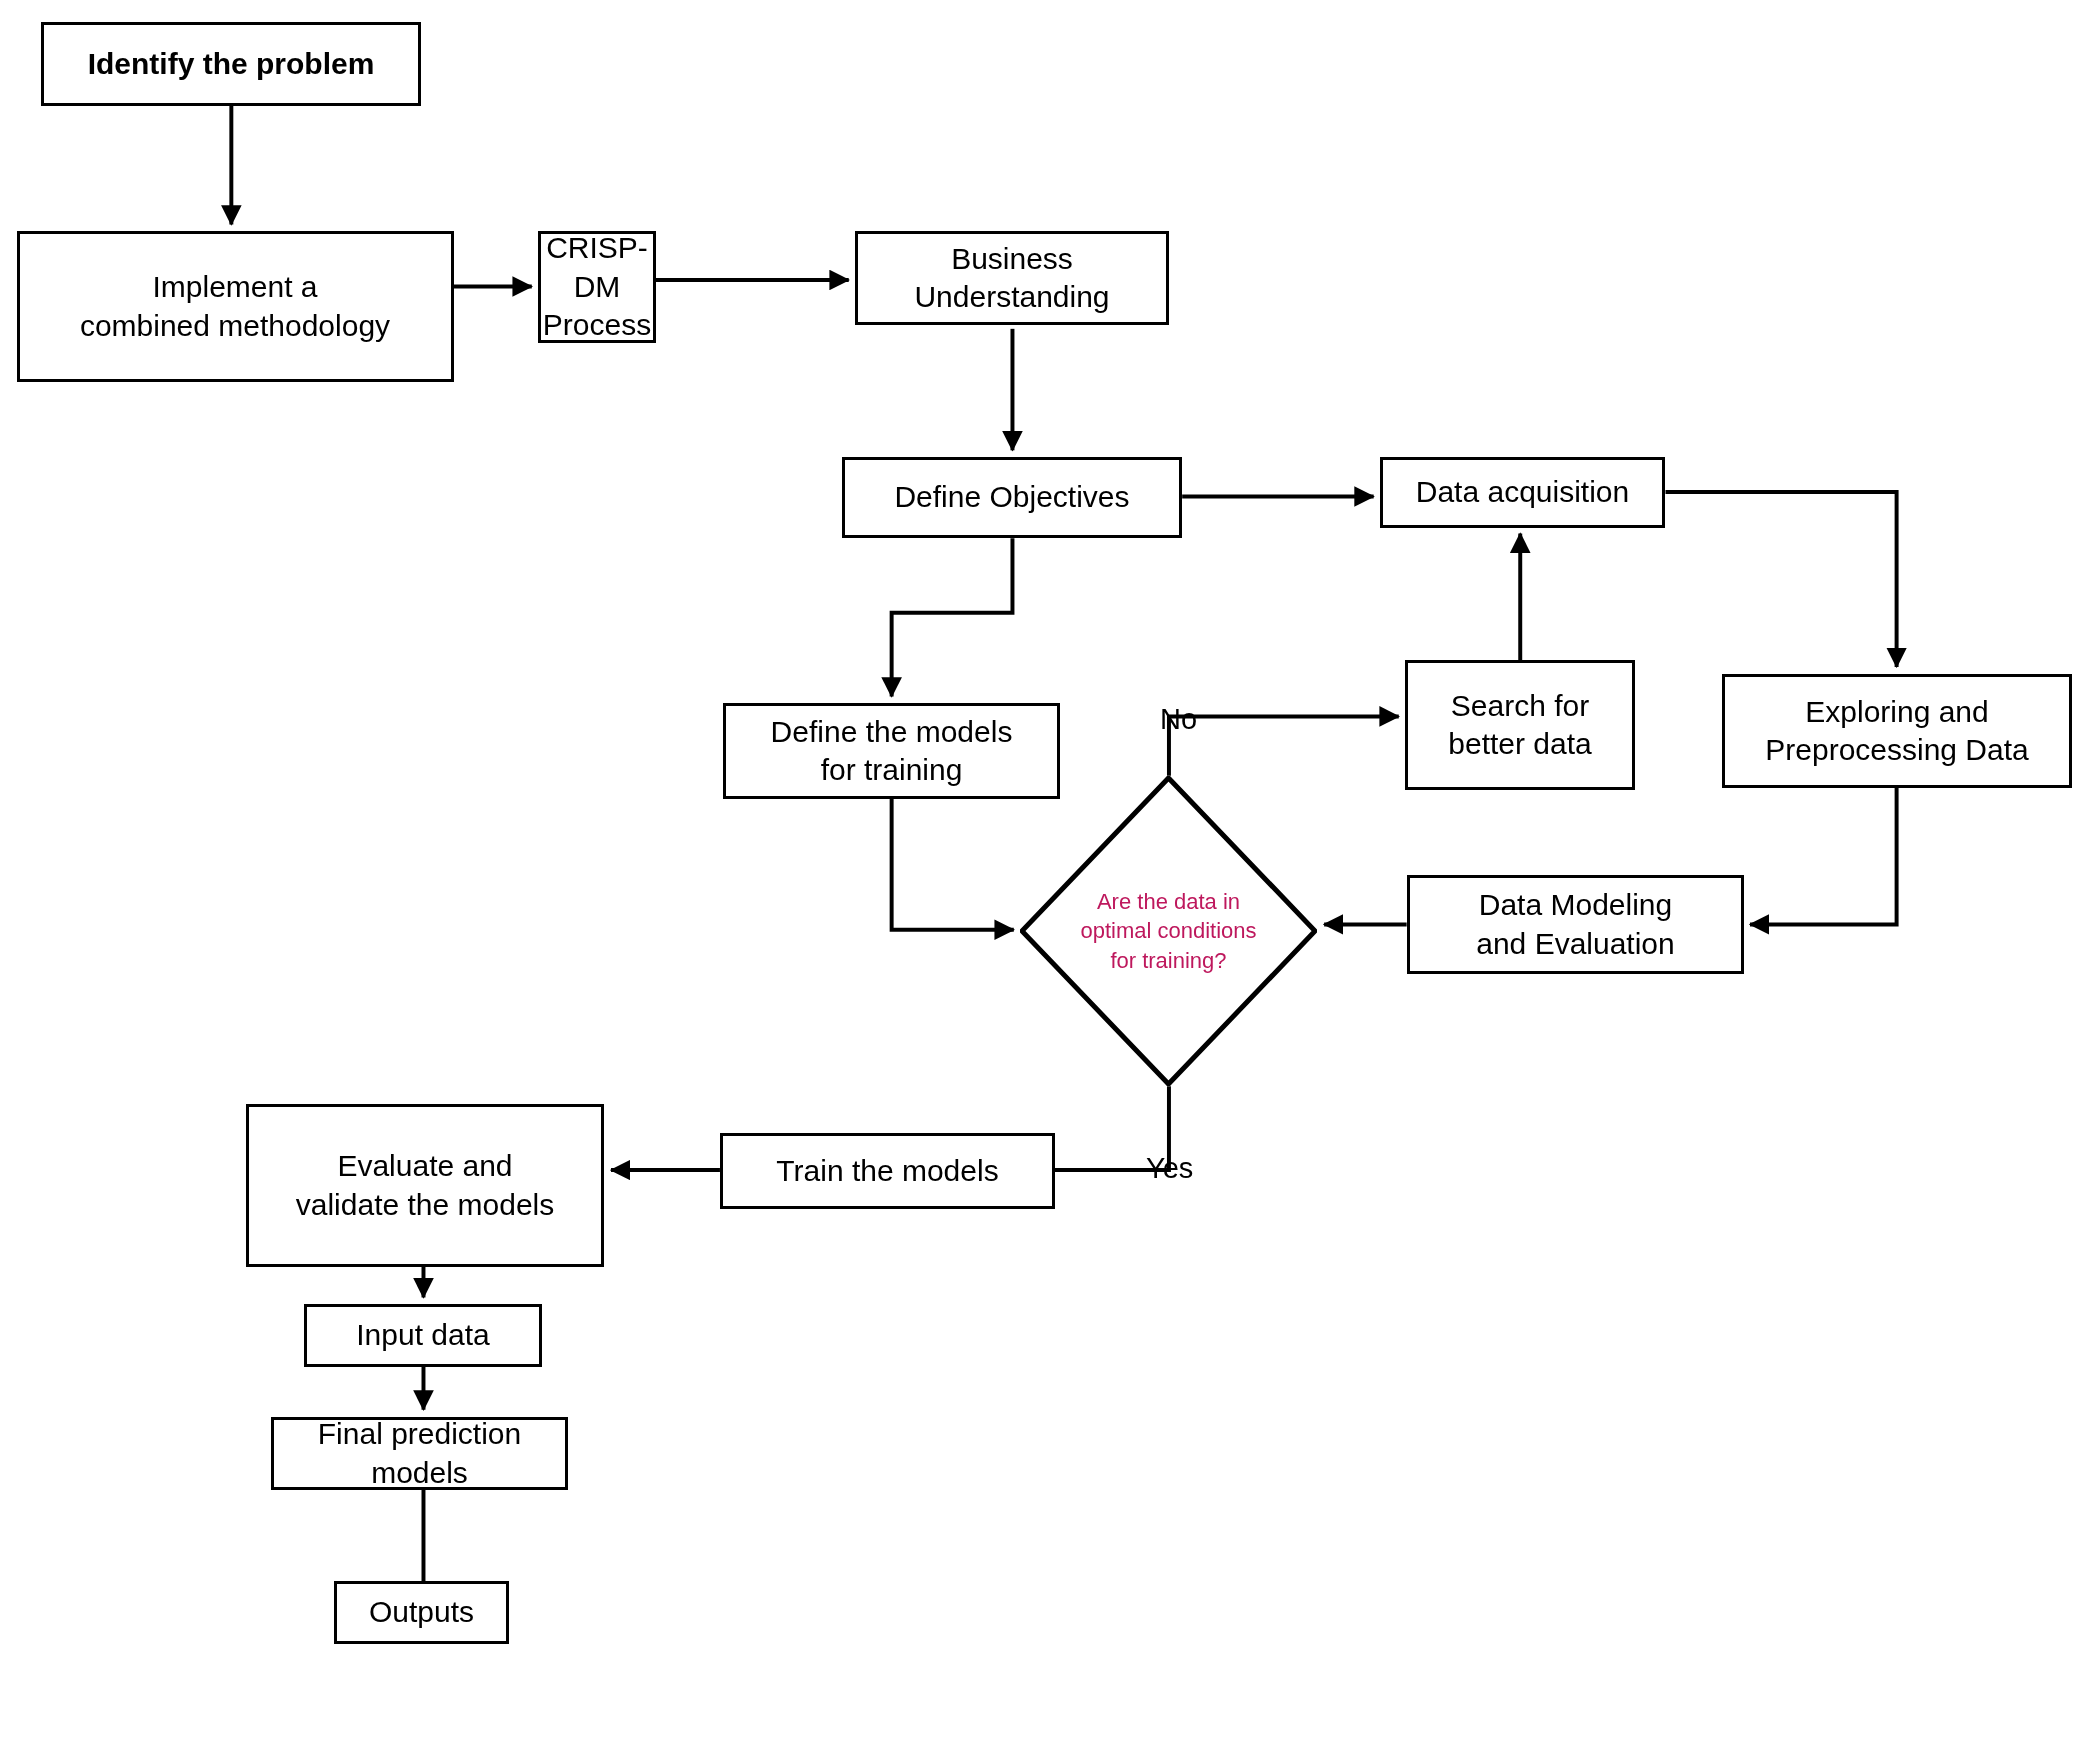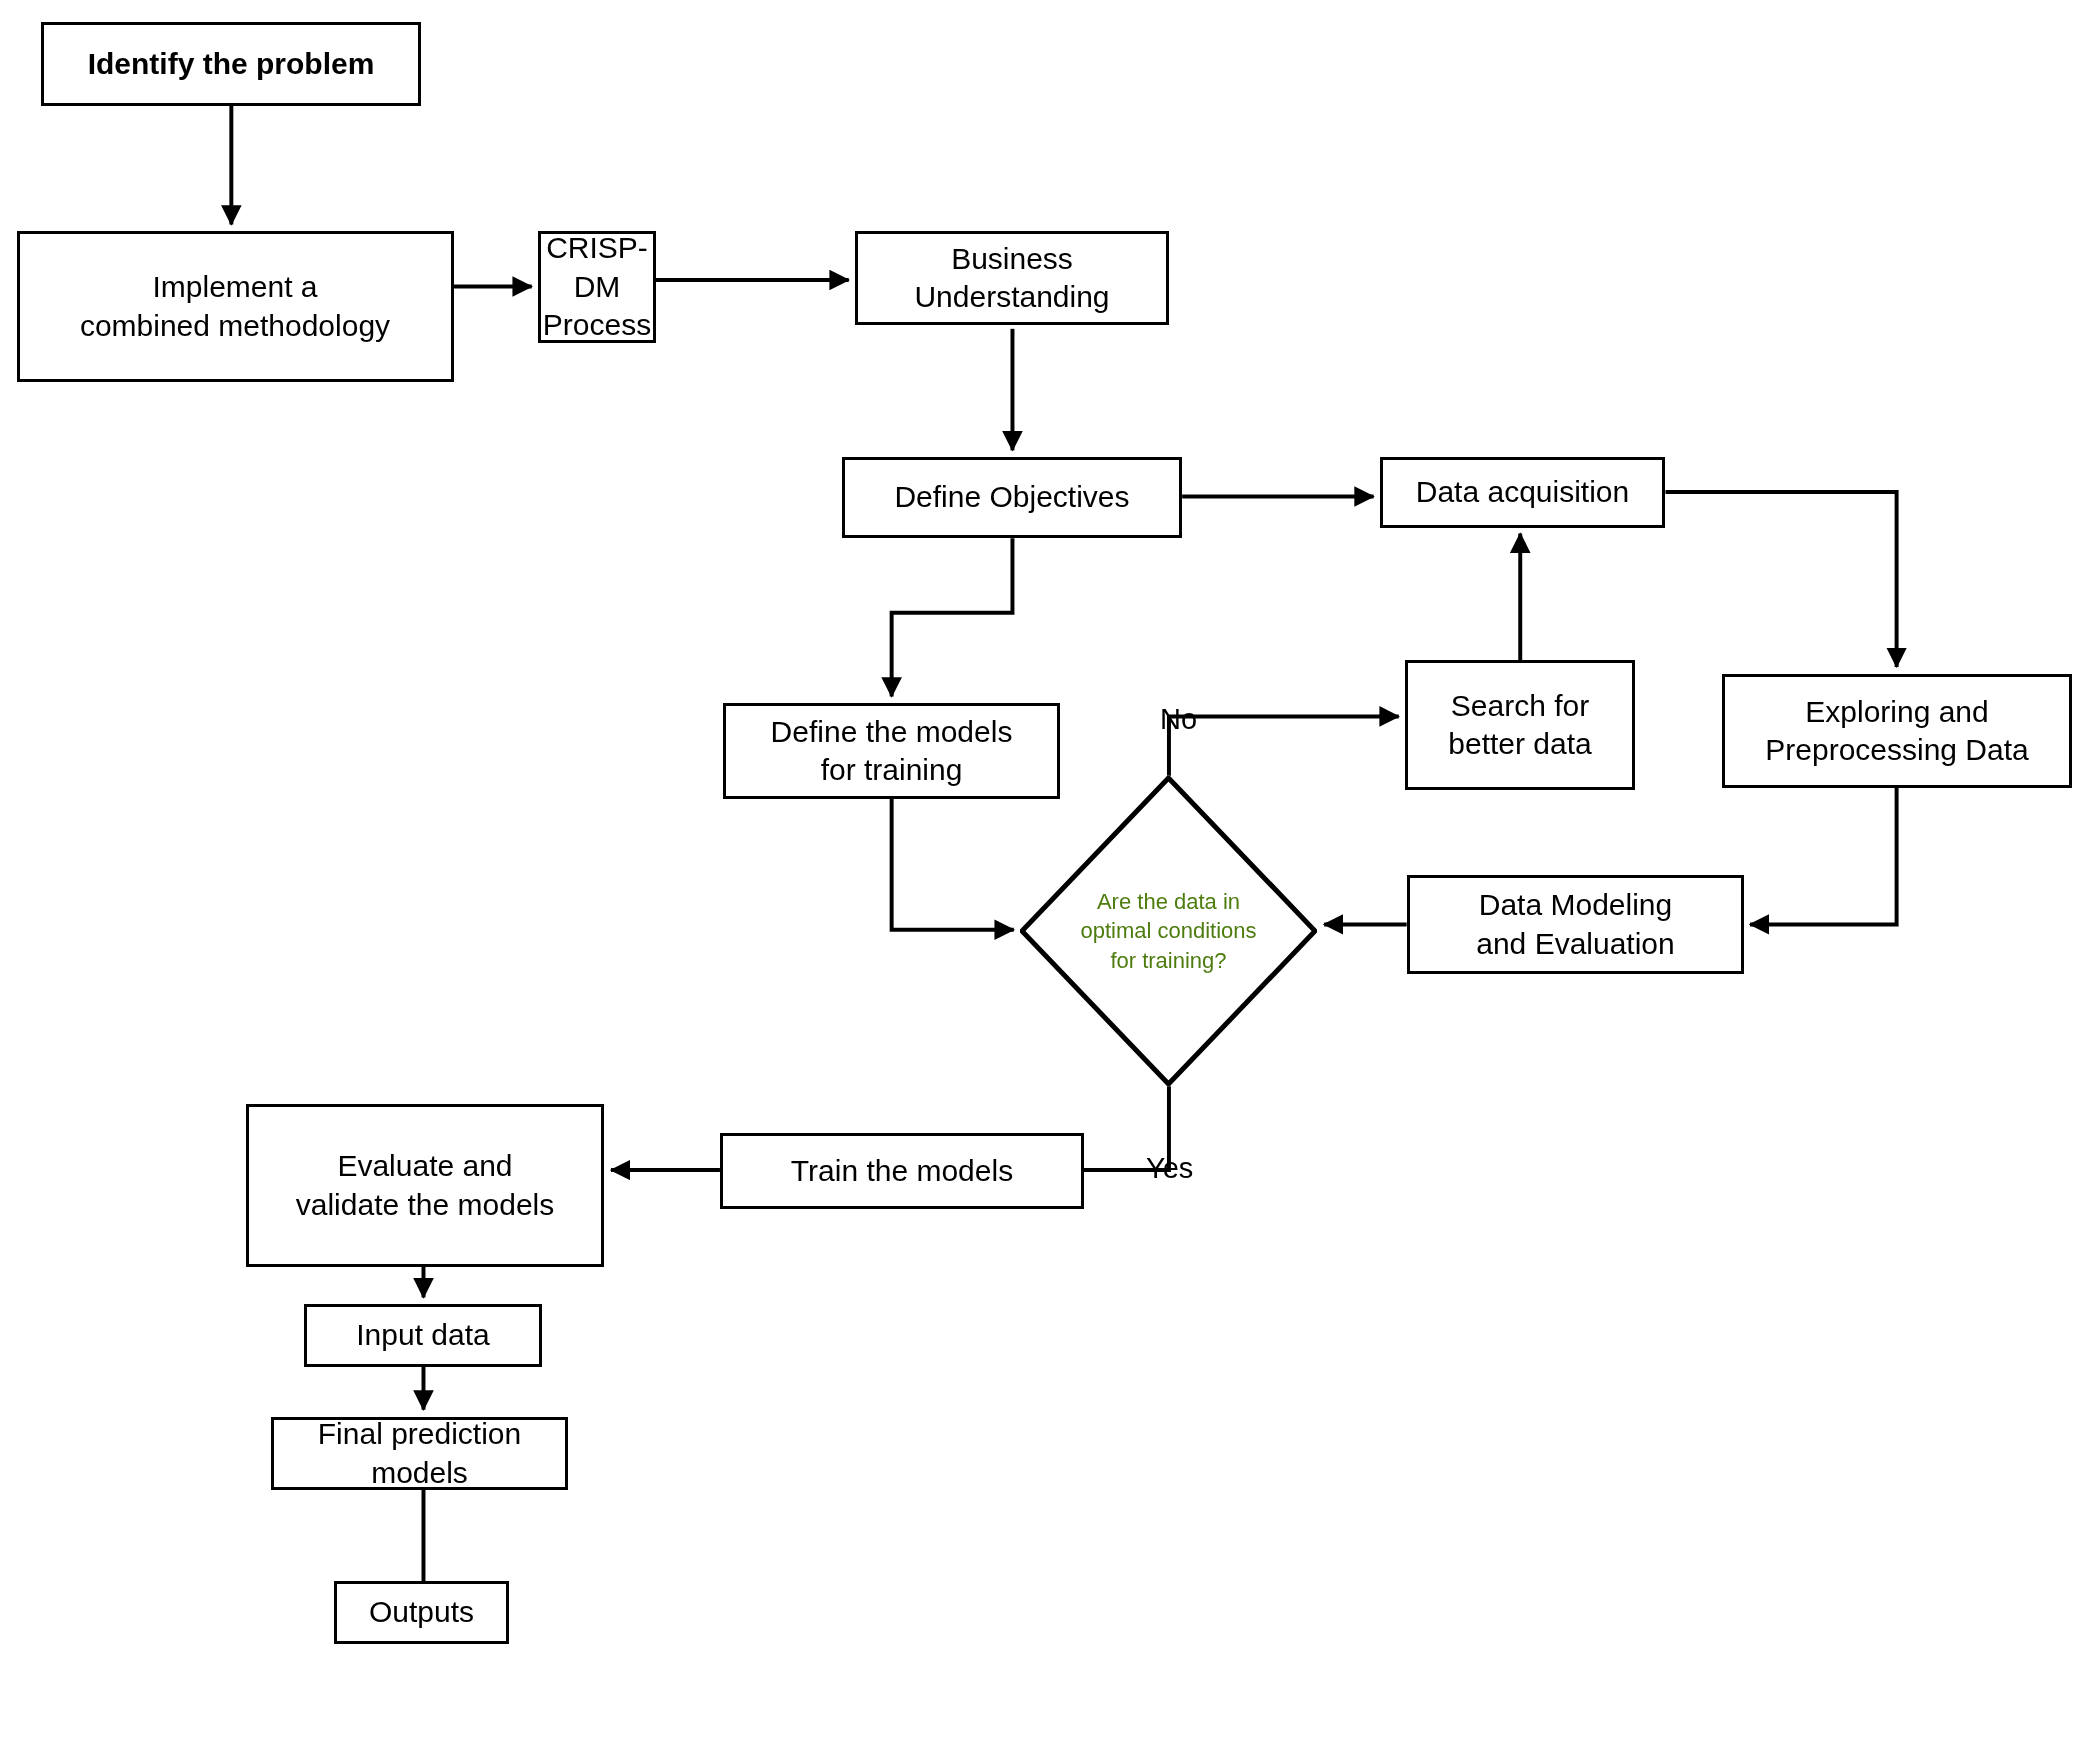--- a/index.html
+++ b/index.html
@@ -6,21 +6,21 @@
   body{width:2087px;height:1761px;font-family:"Liberation Sans",sans-serif;color:#000;}
   #stage{position:relative;width:2087px;height:1761px;overflow:hidden;background:#fff;}
   #edges{position:absolute;left:0;top:0;width:2087px;height:1761px;}
   .node{position:absolute;box-sizing:border-box;background:#ffffff;border:3.3px solid #000000;
         display:flex;align-items:center;justify-content:center;text-align:center;
         font-family:"Liberation Sans",sans-serif;font-size:30px;line-height:1.28;color:#000;
         padding:2.6px 5.3px;white-space:pre-line;}
   .diamond{position:absolute;}
   .diamond .dtext{position:absolute;left:0;top:0;width:100%;height:100%;
         display:flex;align-items:center;justify-content:center;text-align:center;
-        font-family:"Liberation Sans",sans-serif;font-size:22px;line-height:1.32;color:#4d7c0f;
+        font-family:"Liberation Sans",sans-serif;font-size:22px;line-height:1.32;color:#be185d;
         white-space:pre-line;}
   .edgelabel{position:absolute;font-family:"Liberation Sans",sans-serif;font-size:29px;color:#000000;
         white-space:nowrap;}
 </style>
 </head>
 <body>
 
 <div id="stage">
 
   <svg id="edges" viewBox="0 0 3160 2667" xmlns="http://www.w3.org/2000/svg">
@@ -72,21 +72,21 @@
     <svg width="100%" height="100%" viewBox="0 0 450 470" preserveAspectRatio="none" xmlns="http://www.w3.org/2000/svg">
       <polygon points="225,3 447,235 225,467 3,235" fill="#ffffff" stroke="#000000" stroke-width="5" vector-effect="non-scaling-stroke"></polygon>
     </svg>
     <div class="dtext">Are the data in
 optimal conditions
 for training?</div>
   </div>
 
   <div class="node" style="left: 246px; top: 1104px; width: 358px; height: 163px;">Evaluate and
 validate the models</div>
-  <div class="node" style="left: 720px; top: 1133px; width: 364px; height: 76px;">Train the models</div>
+  <div class="node" style="left: 720px; top: 1133px; width: 335px; height: 76px;">Train the models</div>
   <div class="node" style="left: 304px; top: 1304px; width: 238px; height: 63px;">Input data</div>
   <div class="node" style="left: 271px; top: 1417px; width: 297px; height: 73px;">Final prediction
 models</div>
   <div class="node" style="left: 334px; top: 1581px; width: 175px; height: 63px;">Outputs</div>
 
   <div class="edgelabel" style="left: 1160px; top: 703px;">No</div>
   <div class="edgelabel" style="left: 1146px; top: 1152px;">Yes</div>
 
 </div>
 

